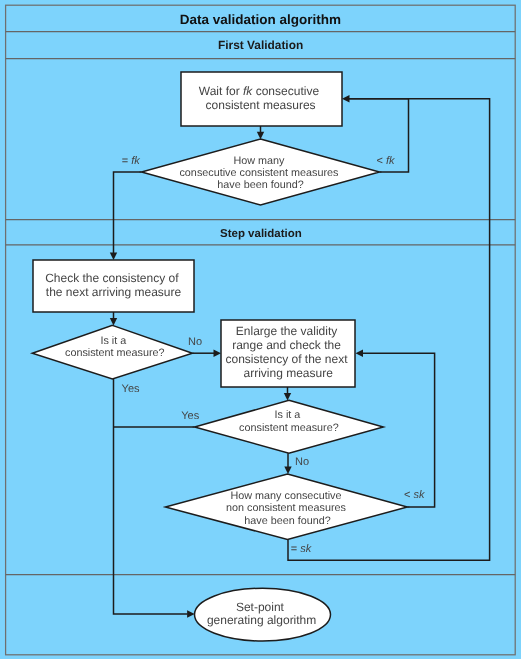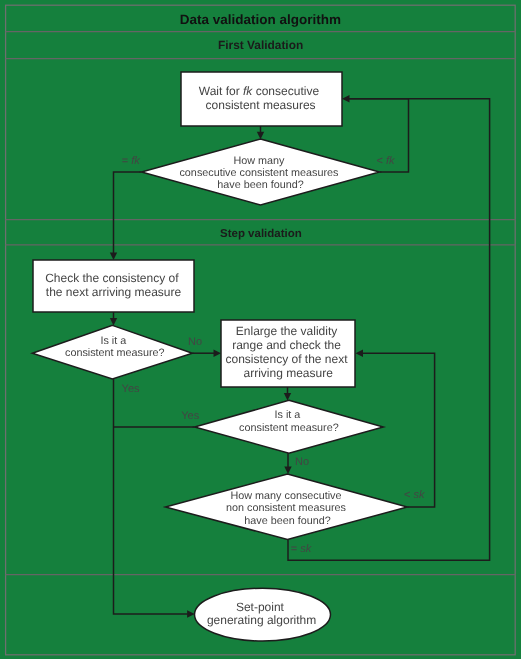--- a/index.html
+++ b/index.html
@@ -2,21 +2,21 @@
 <html><head>
 <meta charset="utf-8">
 <title>Data validation algorithm</title>
 <style>
   html,body{margin:0;padding:0;background:#ffffff;}
   body{width:521px;height:659px;overflow:hidden;
        font-family:"Liberation Sans",sans-serif;
        -webkit-font-smoothing:antialiased;
        text-rendering:geometricPrecision;}
   svg text{ -webkit-font-smoothing:antialiased; }
-  #stage{position:relative;width:521px;height:659px;background:#15803d;}
+  #stage{position:relative;width:521px;height:659px;background:#7dd3fc;}
   svg#chart{position:absolute;left:0;top:0;}
   .frame{fill:none;stroke:#6f6f6f;stroke-width:1.25;}
   .rule{stroke:#656565;stroke-width:1.25;}
   .shape{fill:#ffffff;stroke:#1c1c1c;stroke-width:1.5;}
   .conn{fill:none;stroke:#1c1c1c;stroke-width:1.5;stroke-linecap:butt;stroke-linejoin:miter;}
   .head{fill:#1c1c1c;stroke:none;}
   .node-text{font-family:"Liberation Sans",sans-serif;font-size:12px;fill:#444444;
              text-anchor:middle;}
   .dia-text{font-size:10.8px;}
   .edge-text{font-family:"Liberation Sans",sans-serif;font-size:11px;fill:#444444;}

